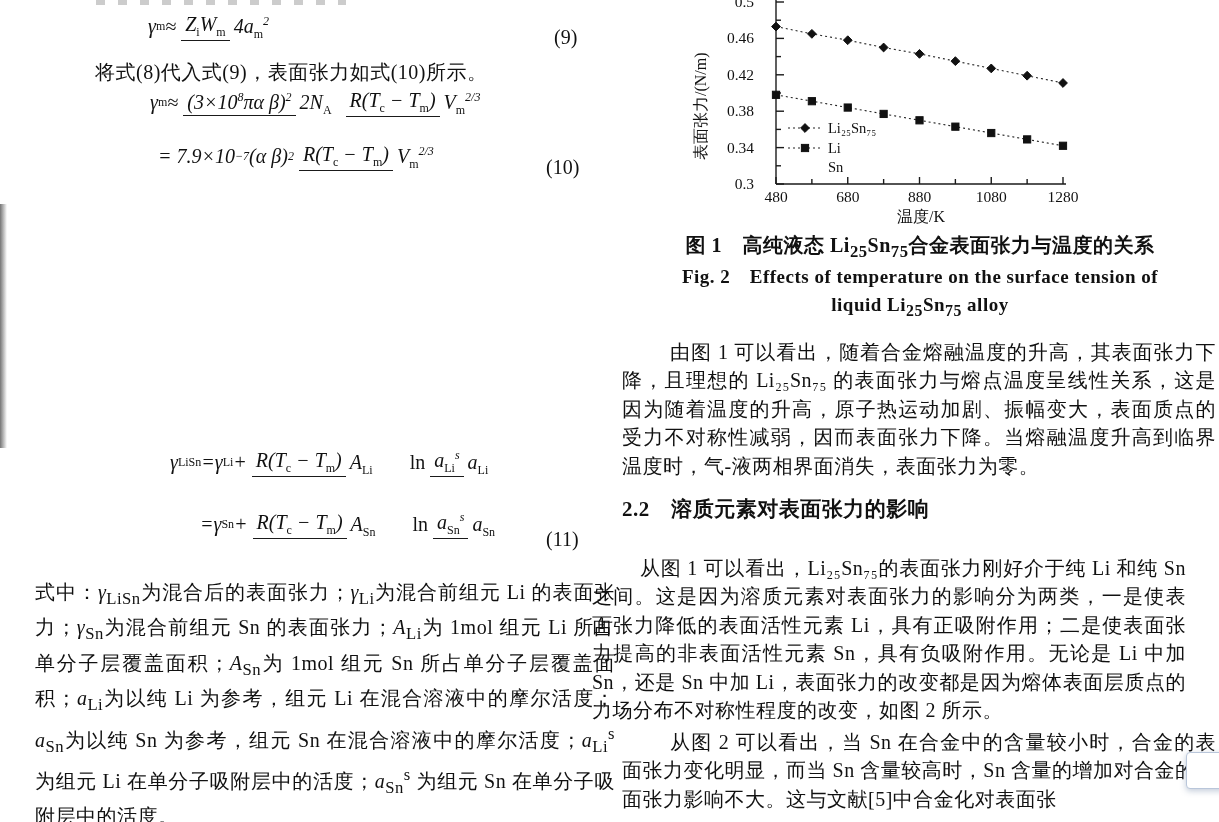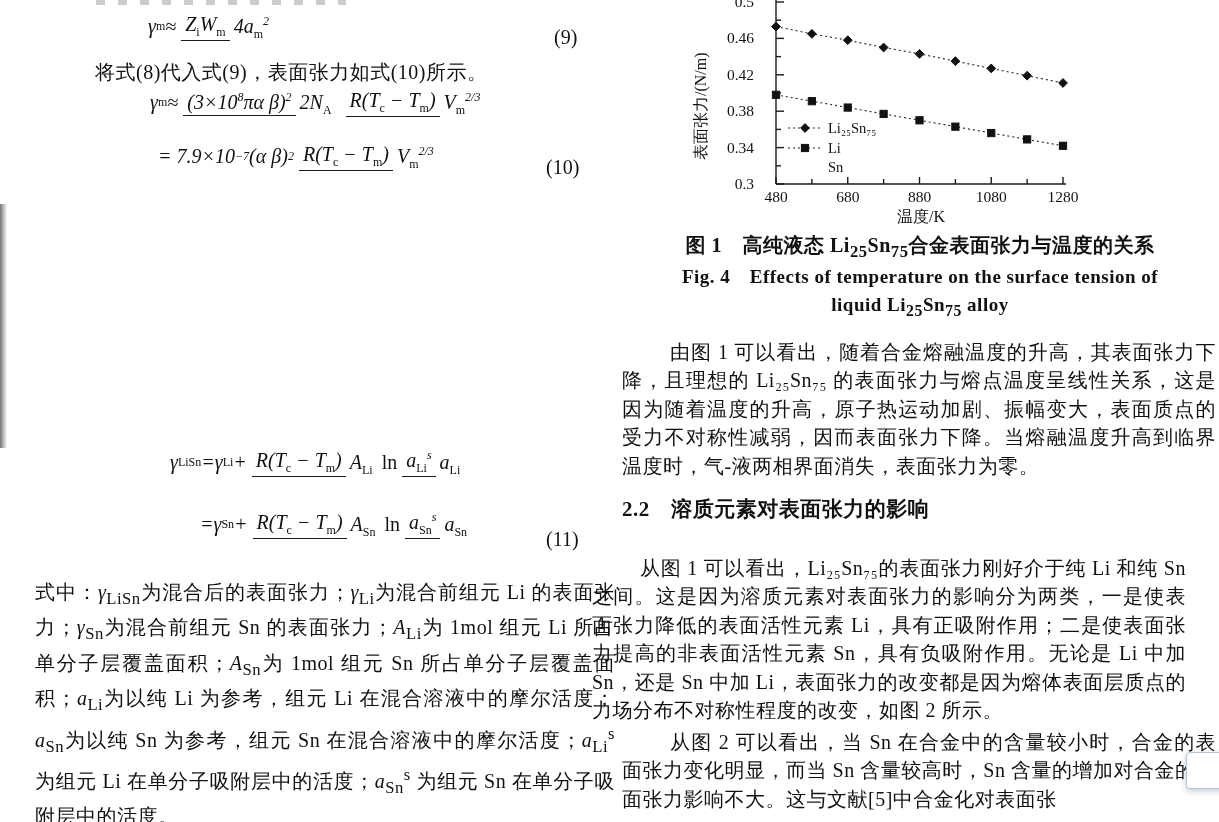--- a/index.html
+++ b/index.html
@@ -18,21 +18,21 @@
   .cjk-line{position:absolute;font-size:20px;white-space:nowrap;letter-spacing:0.5px;}
   .bold{font-weight:bold;}
   .center{text-align:center;}
   
   .eq{
     position:absolute;font-size:20px;font-style:italic;white-space:nowrap;
     font-family:"Liberation Serif","DejaVu Serif",serif;display:flex;align-items:center;
   }
   .eq sub{font-size:12px;font-style:normal;}
   .eq sup{font-size:12px;}
-  .eq .up{font-style:normal;}
+  .eq .up{font-style:normal;margin-left:28px;}
   .eqnum{position:absolute;font-size:20px;font-style:normal;font-family:"Liberation Serif",serif;}
   .frac{display:inline-flex;flex-direction:row;align-items:center;vertical-align:middle;margin:0 5px;}
   .frac .fn{display:block;padding:0 4px 1px;border-bottom:1.4px solid #1a1a1a;line-height:1.2;text-align:center;}
   .frac .fd{display:block;padding:1px 4px 0;line-height:1.2;text-align:center;}
   
   .chart{position:absolute;left:688px;top:0;}
   .ax{stroke:#1a1a1a;stroke-width:1.4;fill:none;}
   .sline{fill:none;stroke:#222;stroke-width:1.1;stroke-dasharray:2 3;}
   .mk{fill:#111;stroke:#111;}
   .tick{font-size:15.5px;font-family:"Liberation Serif","DejaVu Sans",serif;fill:#111;}
@@ -162,21 +162,21 @@
       <line x1="100" y1="128" x2="134" y2="128" class="sline"></line>
       <path d="M117 123.6L121.4 128L117 132.4L112.6 128Z" class="mk"></path>
       <text x="140" y="133" class="leg">Li₂₅Sn₇₅</text>
       <line x1="100" y1="148" x2="134" y2="148" class="sline"></line>
       <rect x="113.4" y="144.4" width="7.2" height="7.2" class="mk"></rect>
       <text x="140" y="153" class="leg">Li</text>
       <text x="140" y="172" class="leg">Sn</text>
     </svg>
 
   <div class="cjk-line bold center" style="left:640px;top:232px;width:560px;white-space:normal;">图 1　高纯液态 Li<sub>25</sub>Sn<sub>75</sub>合金表面张力与温度的关系</div>
-  <div class="cjk-line bold center" style="left:640px;top:264px;width:560px;font-size:19px;white-space:normal;">Fig. 4　Effects of temperature on the surface tension of</div>
+  <div class="cjk-line bold center" style="left:640px;top:264px;width:560px;font-size:19px;white-space:normal;">Fig. 2　Effects of temperature on the surface tension of</div>
   <div class="cjk-line bold center" style="left:640px;top:294px;width:560px;font-size:19px;white-space:normal;">liquid Li<sub>25</sub>Sn<sub>75</sub> alloy</div>
 
   <div class="para indent" style="left:622px;top:338px;width:594px;">由图 1 可以看出，随着合金熔融温度的升高，其表面张力下降，且理想的 Li₂₅Sn₇₅ 的表面张力与熔点温度呈线性关系，这是因为随着温度的升高，原子热运动加剧、振幅变大，表面质点的受力不对称性减弱，因而表面张力下降。当熔融温度升高到临界温度时，气-液两相界面消失，表面张力为零。</div>
 
   <div class="cjk-line bold" style="left:622px;top:488px;font-size:21px;margin-top:7px;">2.2　溶质元素对表面张力的影响</div>
 
   <div class="para indent" style="left:592px;top:518px;width:594px;margin-top:36px;">从图 1 可以看出，Li₂₅Sn₇₅的表面张力刚好介于纯 Li 和纯 Sn 之间。这是因为溶质元素对表面张力的影响分为两类，一是使表面张力降低的表面活性元素 Li，具有正吸附作用；二是使表面张力提高的非表面活性元素 Sn，具有负吸附作用。无论是 Li 中加 Sn，还是 Sn 中加 Li，表面张力的改变都是因为熔体表面层质点的力场分布不对称性程度的改变，如图 2 所示。</div>
 
   <div class="para indent" style="left:622px;top:728px;width:594px;">从图 2 可以看出，当 Sn 在合金中的含量较小时，合金的表面张力变化明显，而当 Sn 含量较高时，Sn 含量的增加对合金的表面张力影响不大。这与文献[5]中合金化对表面张</div>
 

